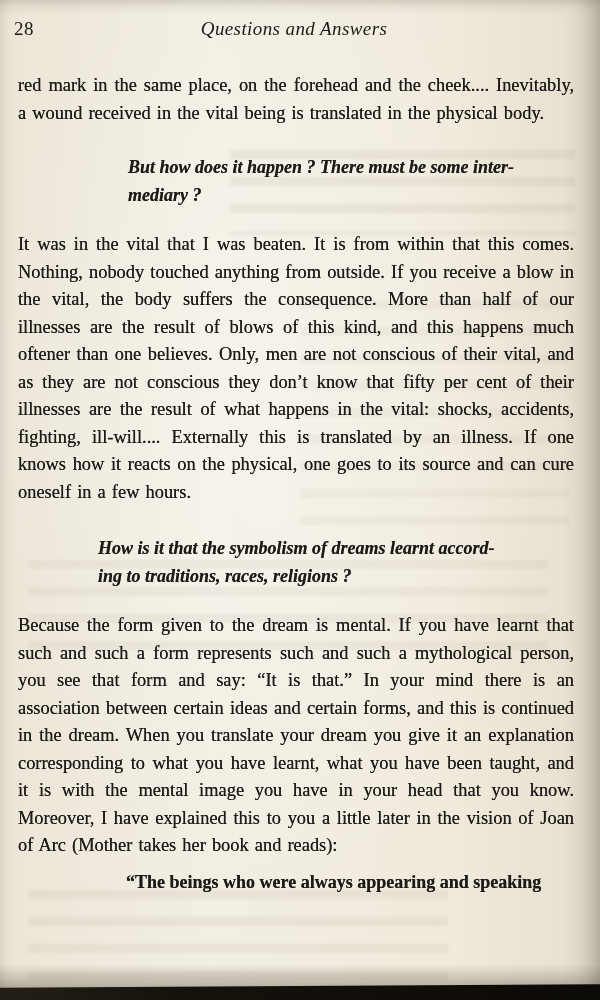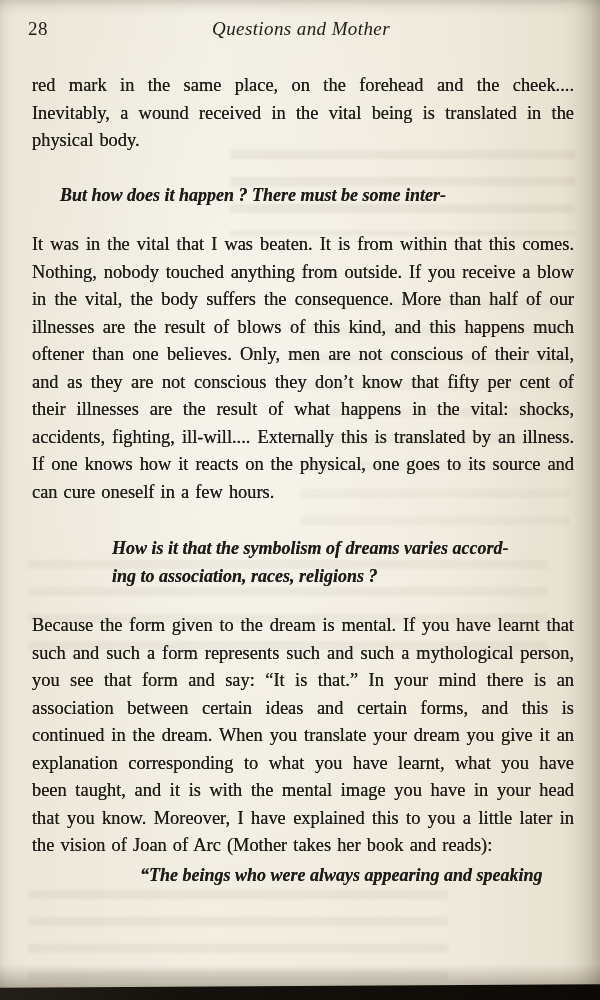--- a/index.html
+++ b/index.html
@@ -59,21 +59,21 @@
     pointer-events: none;
   }
   .ghost-a { top: 150px; left: 230px; width: 345px; height: 85px; }
   .ghost-b { top: 300px; left: 300px; width: 270px; height: 230px; opacity: 0.35; }
   .ghost-c { top: 560px; left: 28px;  width: 520px; height: 90px; opacity: 0.45; }
   .ghost-d { top: 890px; left: 28px;  width: 420px; height: 95px; opacity: 0.5; }
 
   .inner {
     position: relative;
     z-index: 1;
-    padding: 16px 26px 0 28px;
+    padding: 16px 26px 0 14px;
   }
   .page-header {
     position: relative;
     height: 32px;
     margin-bottom: 24px;
   }
   .page-number {
     position: absolute;
     left: 0;
     top: 2px;
@@ -95,64 +95,64 @@
     text-align: justify;
     word-spacing: 1.5px;
     text-shadow: 0 0 0.5px rgba(29,27,24,0.9);
     margin: 0 0 0 4px;
   }
   .question {
     font-style: italic;
     font-weight: bold;
     font-size: 18px;
     line-height: 27.5px;
-    margin-left: 32px;
+    margin-left: 114px;
     text-shadow: 0 0 0.4px rgba(29,27,24,0.8);
   }
   .q1 { margin-top: 27px; margin-bottom: 22px; }
   .q2 { margin-top: 29px; margin-bottom: 22px; margin-left: 84px; }
   .stage-direction { }
   .blockquote {
-    font-style: italic;
     font-weight: bold;
     font-size: 18px;
     line-height: 27.5px;
     margin-left: 112px;
-    margin-top: 2px;
+    margin-top: 9px;
     text-shadow: 0 0 0.4px rgba(29,27,24,0.8);
   }
 </style>
 </head>
 <body>
 
 <div class="page">
 
   <div class="ghost ghost-a"></div>
   <div class="ghost ghost-b"></div>
   <div class="ghost ghost-c"></div>
   <div class="ghost ghost-d"></div>
 
   <div class="inner">
 
     <div class="page-header">
       <span class="page-number">28</span>
-      <span class="running-title">Questions and Mother</span>
+      <span class="running-title">Questions and Answers</span>
     </div>
 
     <p class="para">red mark in the same place, on the forehead and the cheek.... Inevitably, a wound received in the vital being is translated in the physical body.</p>
 
     <div class="question q1">
       <div>But how does it happen ? There must be some inter-</div>
+      <div>mediary ?</div>
     </div>
 
     <p class="para">It was in the vital that I was beaten. It is from within that this comes. Nothing, nobody touched anything from outside. If you receive a blow in the vital, the body suffers the consequence. More than half of our illnesses are the result of blows of this kind, and this happens much oftener than one believes. Only, men are not conscious of their vital, and as they are not conscious they don’t know that fifty per cent of their illnesses are the result of what happens in the vital: shocks, accidents, fighting, ill-will.... Externally this is translated by an illness. If one knows how it reacts on the physical, one goes to its source and can cure oneself in a few hours.</p>
 
     <div class="question q2">
-      <div>How is it that the symbolism of dreams varies accord-</div>
-      <div>ing to association, races, religions ?</div>
+      <div>How is it that the symbolism of dreams learnt accord-</div>
+      <div>ing to traditions, races, religions ?</div>
     </div>
 
     <p class="para"><span>Because the form given to the dream is mental. If you have learnt that such and such a form represents such and such a mythological person, you see that form and say: “It is that.” In your mind there is an association between certain ideas and certain forms, and this is continued in the dream. When you translate your dream you give it an explanation corresponding to what you have learnt, what you have been taught, and it is with the mental image you have in your head that you know. Moreover, I have explained this to you a little later in the vision of Joan of Arc (</span><span class="stage-direction">Mother takes her book and reads</span><span>):</span></p>
 
     <div class="blockquote">
       <div>“The beings who were always appearing and speaking</div>
     </div>
 
   </div>
 

